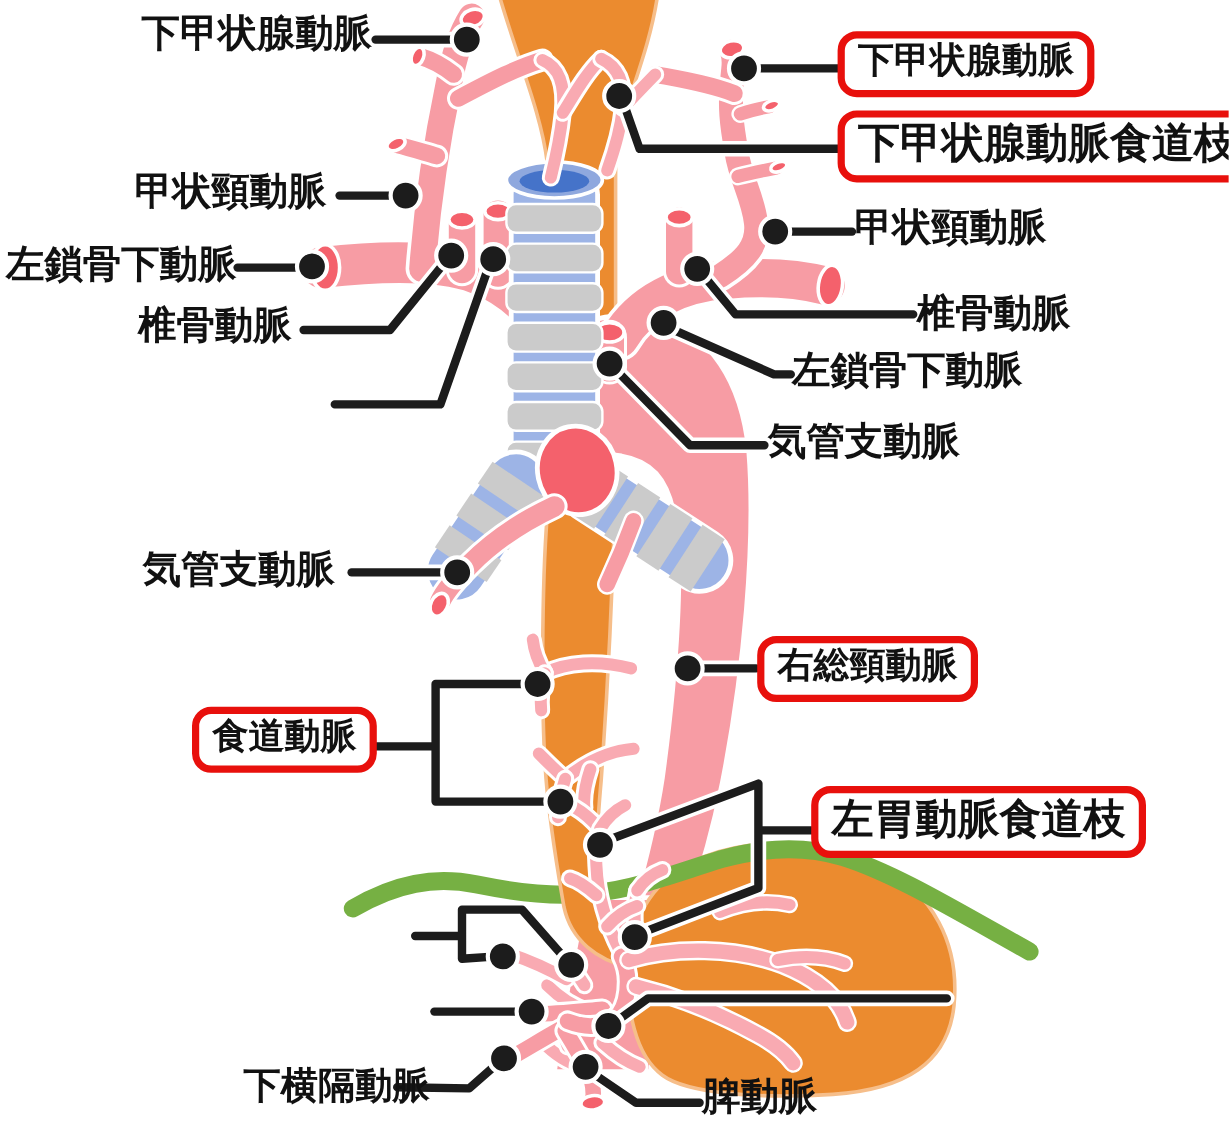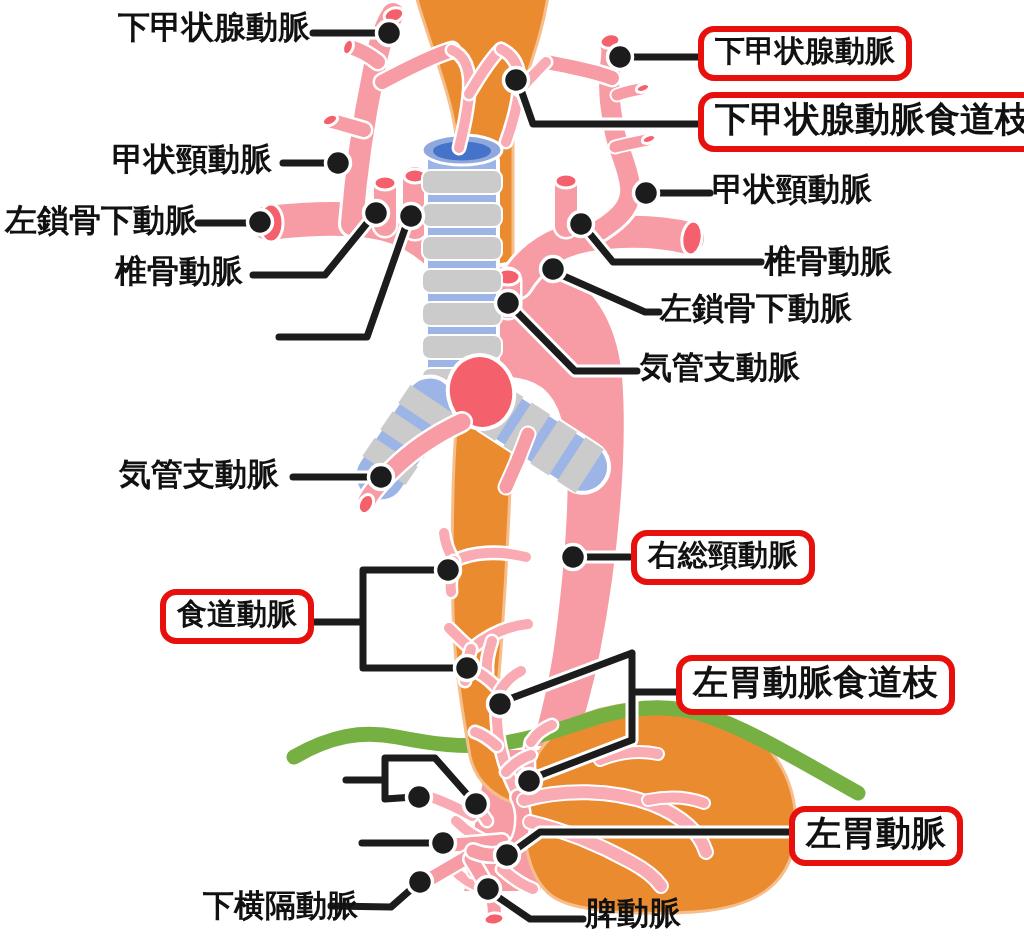--- a/index.html
+++ b/index.html
@@ -374,17 +374,16 @@
 <div class="lbl" style="left:119px;top:459px">気管支動脈</div>
 <div class="lbl boxed" style="left:698px;top:26px">下甲状腺動脈</div>
 <div class="lbl boxed small" style="left:698px;top:92px">下甲状腺動脈食道枝</div>
 <div class="lbl" style="left:712px;top:174px">甲状頸動脈</div>
 <div class="lbl" style="left:764px;top:246px">椎骨動脈</div>
 <div class="lbl" style="left:660px;top:293px">左鎖骨下動脈</div>
 <div class="lbl" style="left:640px;top:352px">気管支動脈</div>
 <div class="lbl boxed" style="left:631px;top:530px">右総頸動脈</div>
 <div class="lbl boxed" style="left:160px;top:589px">食道動脈</div>
 <div class="lbl boxed small" style="left:676px;top:655px">左胃動脈食道枝</div>
-<div class="lbl boxed small" style="left:789px;top:806px">左胃動脈</div>
 <div class="lbl" style="left:203px;top:890px;font-size:31px">下横隔動脈</div>
 <div class="lbl" style="left:585px;top:898px">脾動脈</div>
 
 </div>
 
 </body></html>

